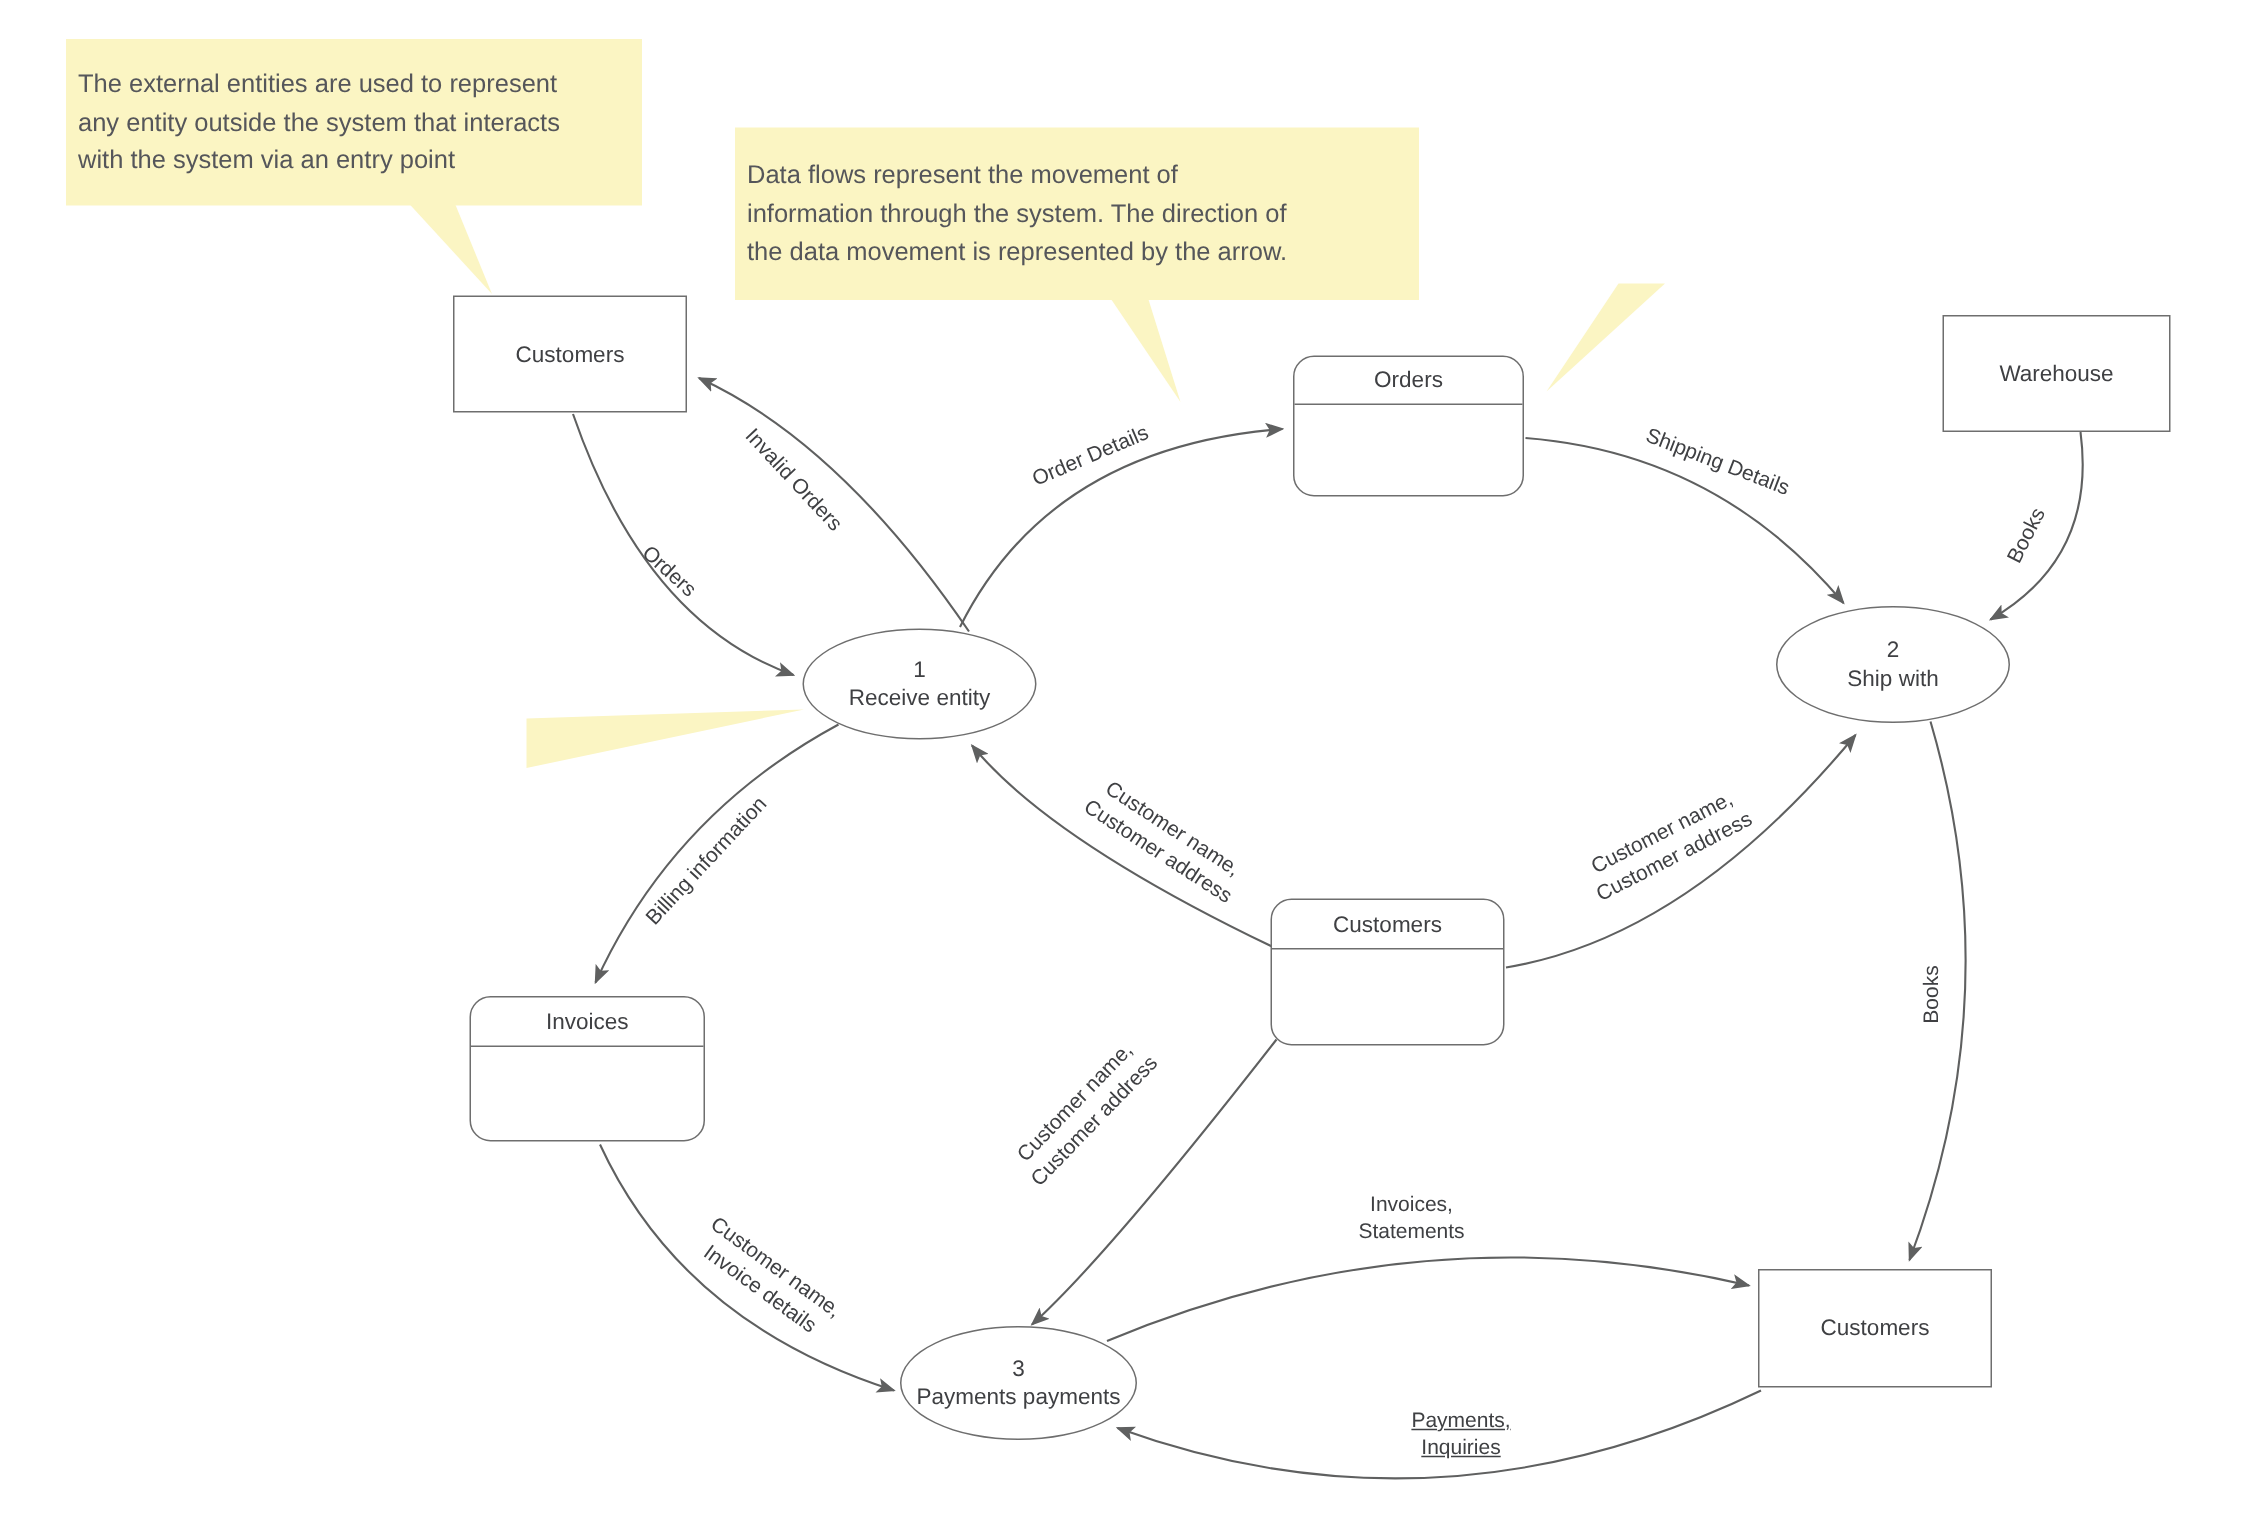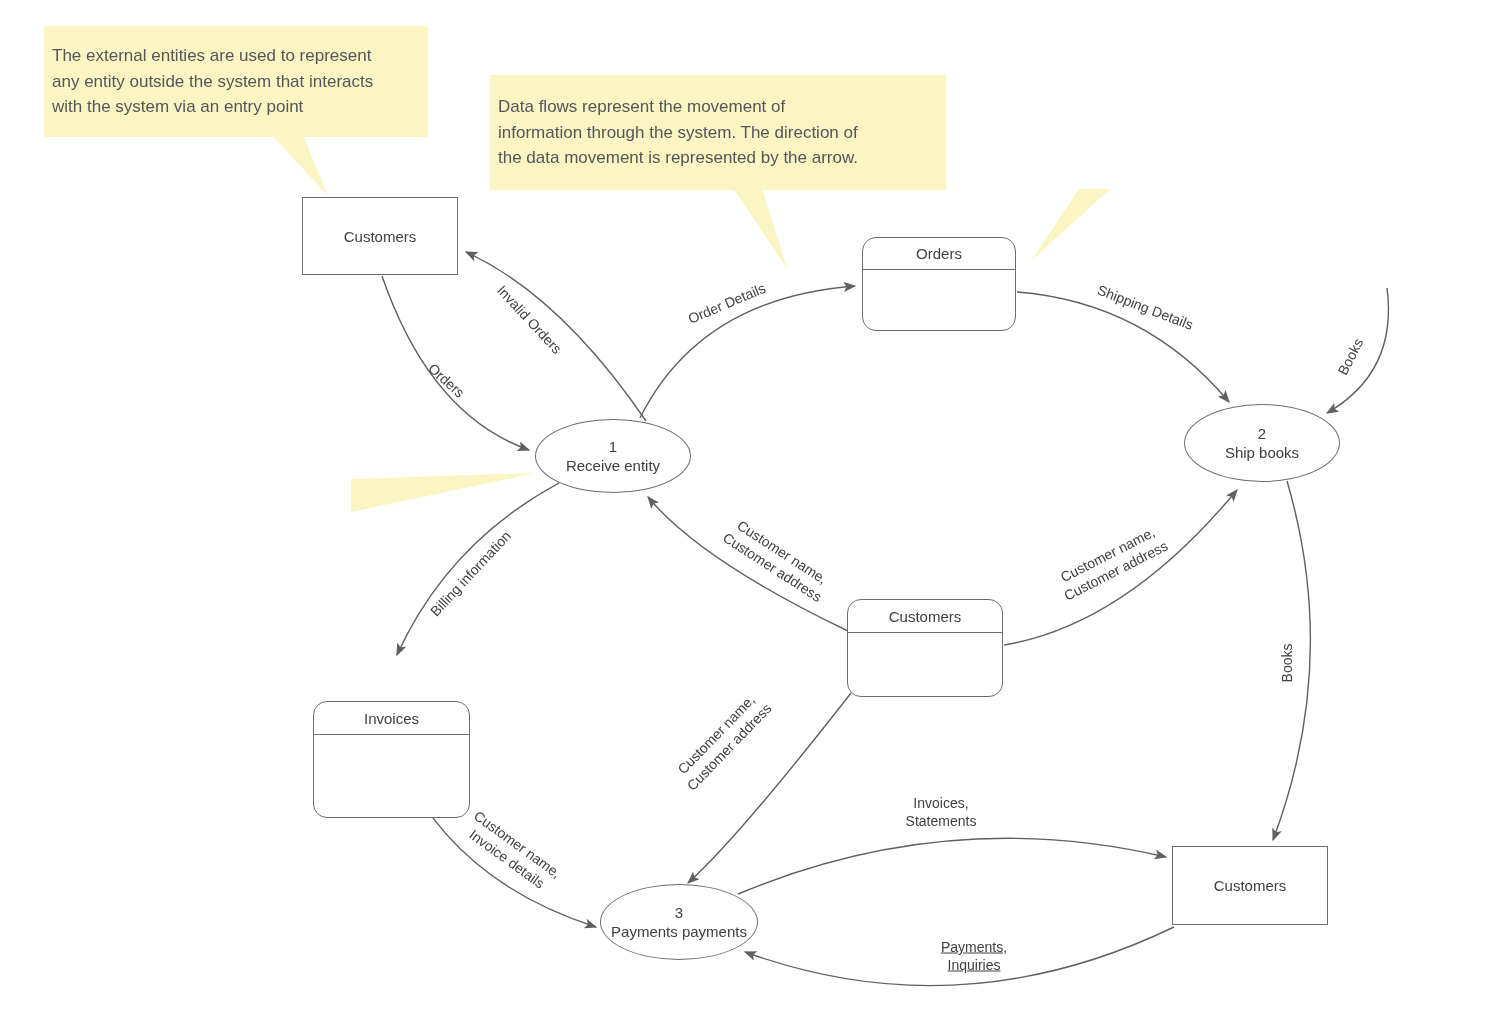--- a/index.html
+++ b/index.html
@@ -67,54 +67,57 @@
       <path d="M 400 763 Q 455 882 596 927" marker-end="url(#arrow)"></path>
       <path d="M 738 894 Q 948 806 1166 857" marker-end="url(#arrow)"></path>
       <path d="M 1174 927 Q 960 1030 745 952" marker-end="url(#arrow)"></path>
       <path d="M 1287 481 Q 1340 662 1273 840" marker-end="url(#arrow)"></path>
     </g>
   </svg>
 
   <div class="callout" style="left:44px;top:26px;width:384px;height:111px;">The external entities are used to represent
 any entity outside the system that interacts
 with the system via an entry point</div>
-  <div class="callout" style="left:490px;top:75px;width:456px;height:115px;">Data flows represent the movement of
+  <div class="callout" style="left:490px;top:85px;width:456px;height:115px;">Data flows represent the movement of
 information through the system. The direction of
 the data movement is represented by the arrow.</div>
 
   <div class="entity" style="left:302px;top:197px;width:156px;height:78px;">
     <span>Customers</span>
+  </div>
+  <div class="entity" style="left:1295px;top:210px;width:152px;height:78px;">
+    <span>Warehouse</span>
   </div>
   <div class="entity" style="left:1172px;top:846px;width:156px;height:79px;">
     <span>Customers</span>
   </div>
 
   <div class="datastore" style="left:862px;top:237px;width:154px;height:94px;">
     <div class="ds-header">
       <span>Orders</span>
     </div>
   </div>
   <div class="datastore" style="left:847px;top:599px;width:156px;height:98px;">
     <div class="ds-header" style="height:32px;">
       <span>Customers</span>
     </div>
   </div>
-  <div class="datastore" style="left:313px;top:701px;width:157px;height:117px;text-align:right;">
+  <div class="datastore" style="left:313px;top:664px;width:157px;height:97px;text-align:right;">
     <div class="ds-header" style="height:32px;">
       <span>Invoices</span>
     </div>
   </div>
 
   <div class="process" style="left:535px;top:419px;width:156px;height:74px;">
     <span>1</span>
     <span>Receive entity</span>
   </div>
   <div class="process" style="left:1184px;top:404px;width:156px;height:78px;">
     <span>2</span>
-    <span>Ship books</span>
+    <span>Ship with</span>
   </div>
   <div class="process" style="left:600px;top:884px;width:158px;height:76px;">
     <span>3</span>
     <span>Payments payments</span>
   </div>
 
   <div class="flow-label" style="left:446px;top:381px;transform:translate(-50%,-50%) rotate(42deg);">Orders</div>
   <div class="flow-label" style="left:529px;top:320px;transform:translate(-50%,-50%) rotate(47deg);">Invalid Orders</div>
   <div class="flow-label" style="left:727px;top:304px;transform:translate(-50%,-50%) rotate(-23deg);">Order Details</div>
   <div class="flow-label" style="left:1145px;top:308px;transform:translate(-50%,-50%) rotate(21deg);">Shipping Details</div>

